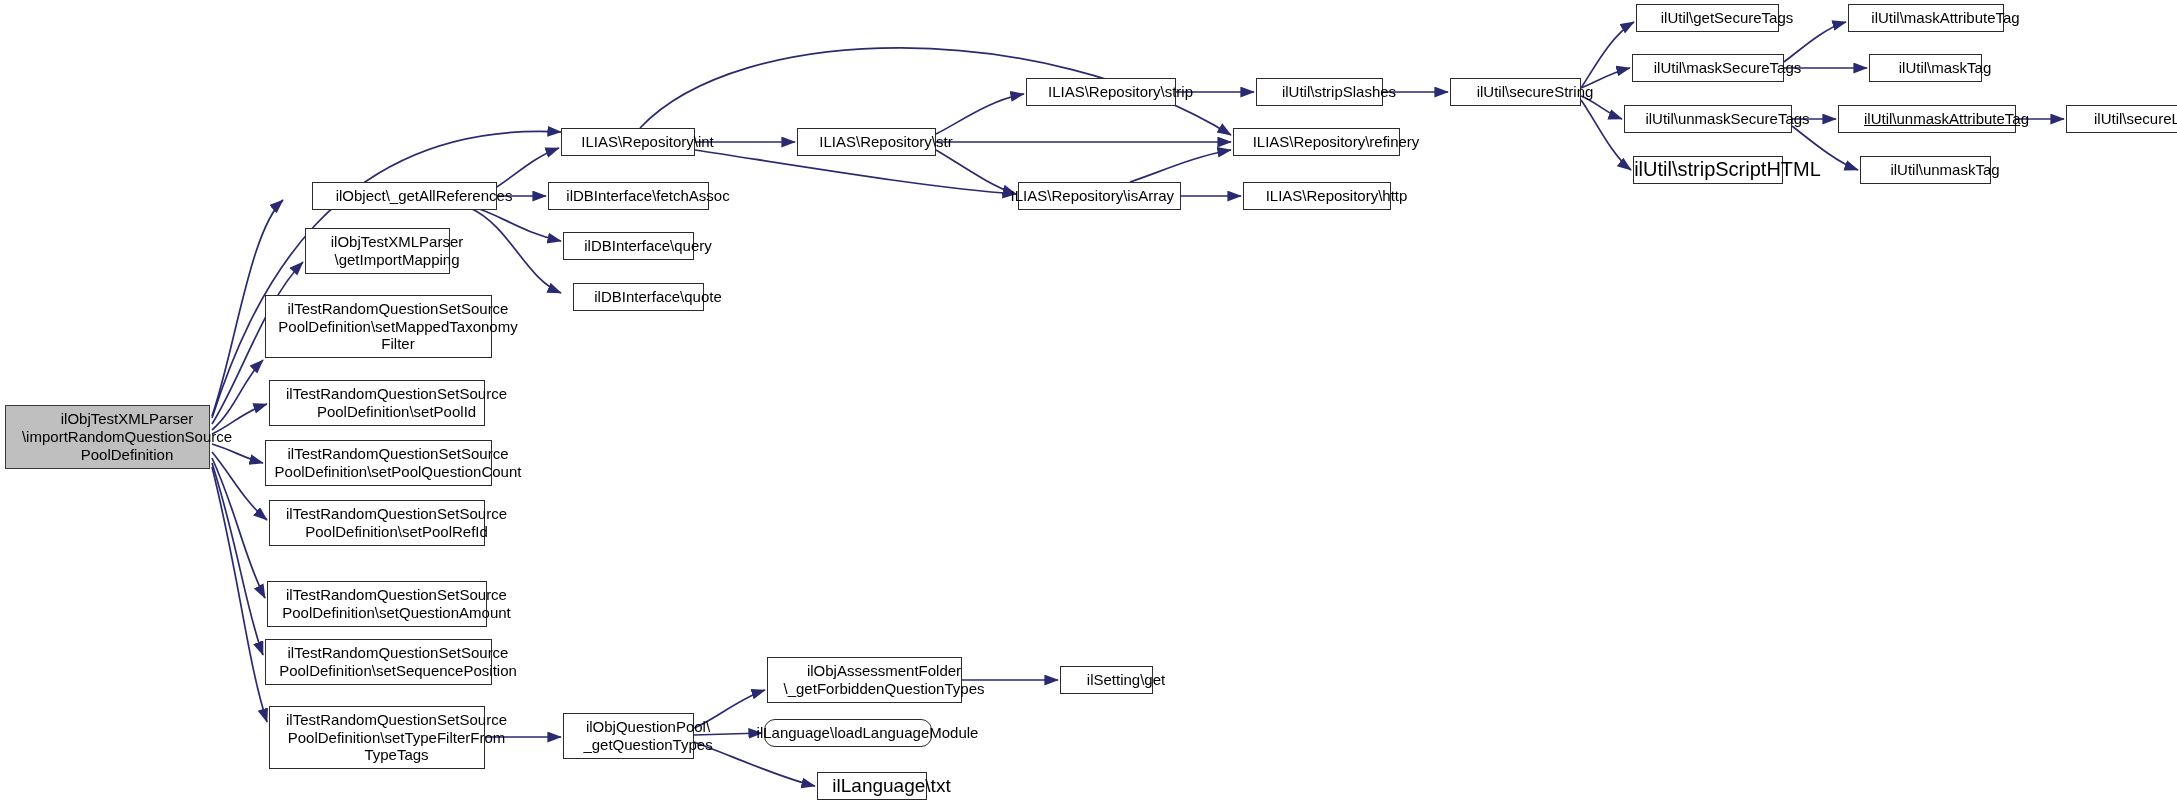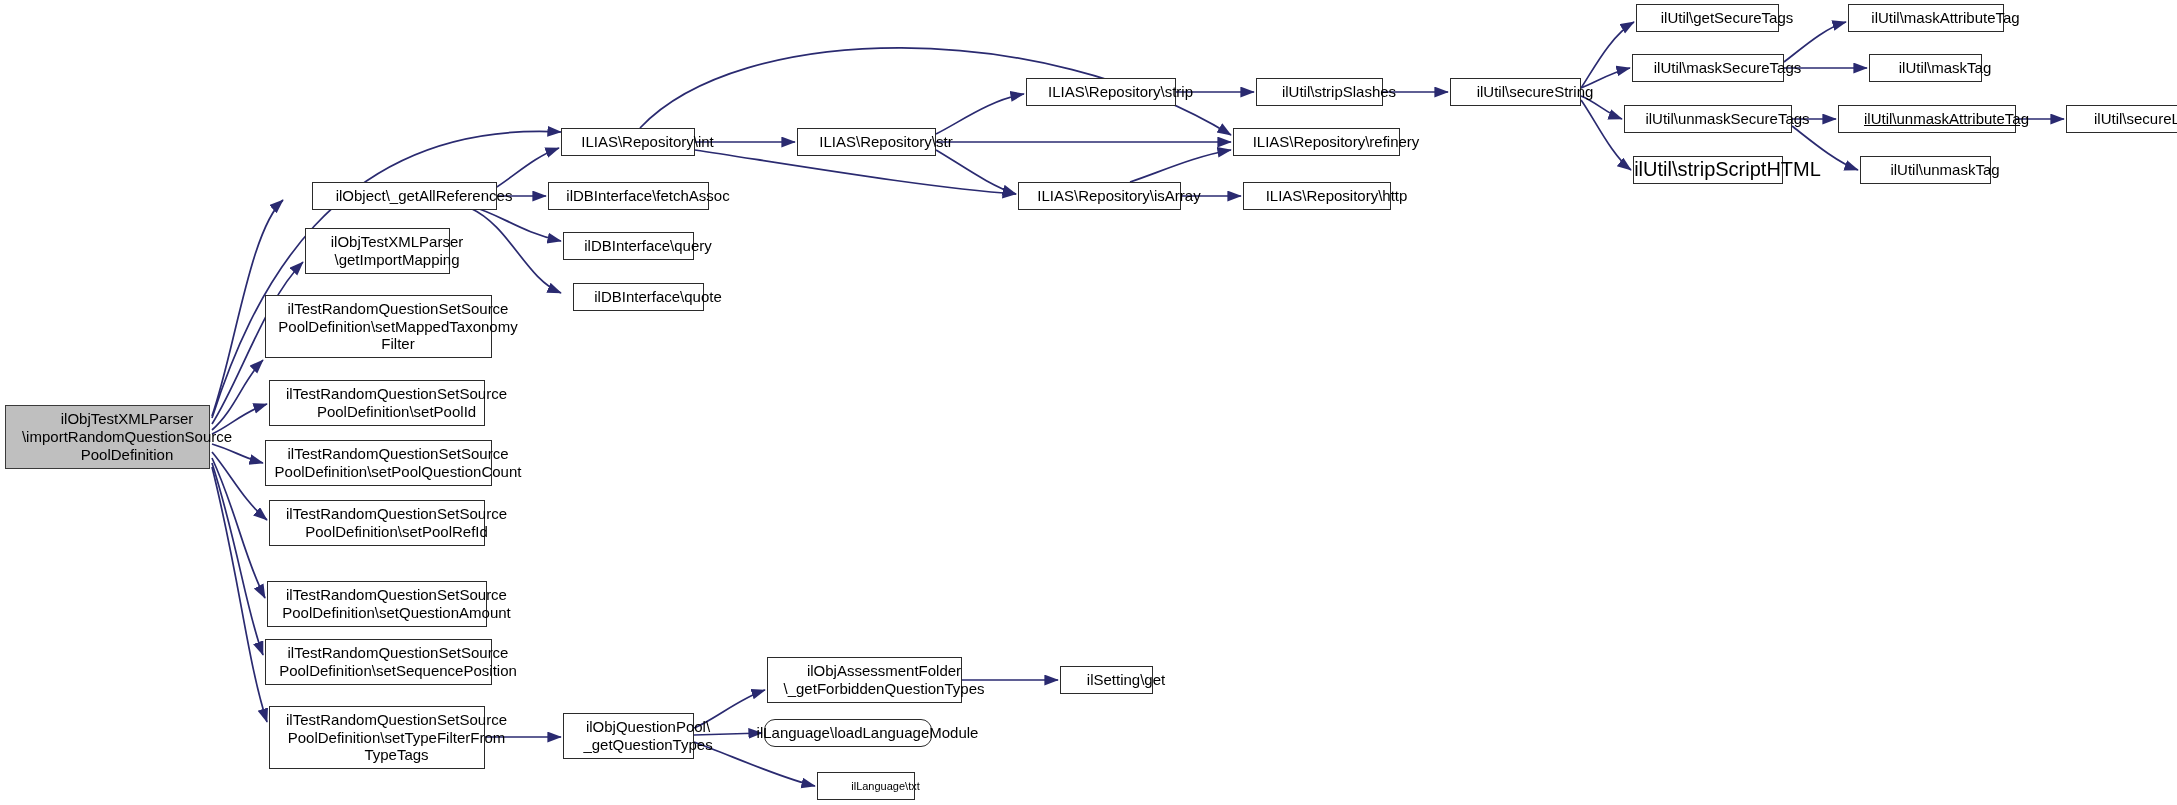--- a/index.html
+++ b/index.html
@@ -117,21 +117,21 @@
       </div>
       <div class="node" style="left: 563px; top: 283px; width: 131px; height: 28px; font-size: 15px; margin-left: 10px;">
         <span>ilDBInterface\quote</span>
       </div>
       <div class="node" style="left: 797px; top: 128px; width: 139px; height: 28px; font-size: 15px;">
         <span>ILIAS\Repository\str</span>
       </div>
       <div class="node" style="left: 1026px; top: 78px; width: 150px; height: 28px; font-size: 15px;">
         <span>ILIAS\Repository\strip</span>
       </div>
-      <div class="node" style="left: 1018px; top: 182px; width: 163px; height: 28px; font-size: 15px;">
+      <div class="node" style="left: 1018px; top: 182px; width: 163px; height: 28px; font-size: 15px; justify-content: flex-end;">
         <span>ILIAS\Repository\isArray</span>
       </div>
       <div class="node" style="left: 1233px; top: 128px; width: 167px; height: 28px; font-size: 15px;">
         <span>ILIAS\Repository\refinery</span>
       </div>
       <div class="node" style="left: 1243px; top: 182px; width: 148px; height: 28px; font-size: 15px;">
         <span>ILIAS\Repository\http</span>
       </div>
       <div class="node" style="left: 1256px; top: 78px; width: 127px; height: 28px; font-size: 15px;">
         <span>ilUtil\stripSlashes</span>
@@ -170,20 +170,20 @@
         <span>ilObjQuestionPool\
 _getQuestionTypes</span>
       </div>
       <div class="node" style="left: 767px; top: 657px; width: 195px; height: 46px; font-size: 15px;">
         <span>ilObjAssessmentFolder
 \_getForbiddenQuestionTypes</span>
       </div>
       <div class="node" style="left: 764px; top: 719px; width: 168px; height: 28px; font-size: 15px; border-radius: 11px;">
         <span>ilLanguage\loadLanguageModule</span>
       </div>
-      <div class="node" style="left: 817px; top: 772px; width: 98px; height: 28px; font-size: 11px; justify-content: center;">
+      <div class="node" style="left: 817px; top: 772px; width: 110px; height: 28px; font-size: 19px; justify-content: center;">
         <span>ilLanguage\txt</span>
       </div>
       <div class="node" style="left: 1060px; top: 666px; width: 93px; height: 28px; font-size: 15px;">
         <span>ilSetting\get</span>
       </div>
     </div>
 </div>
 
 </body></html>

